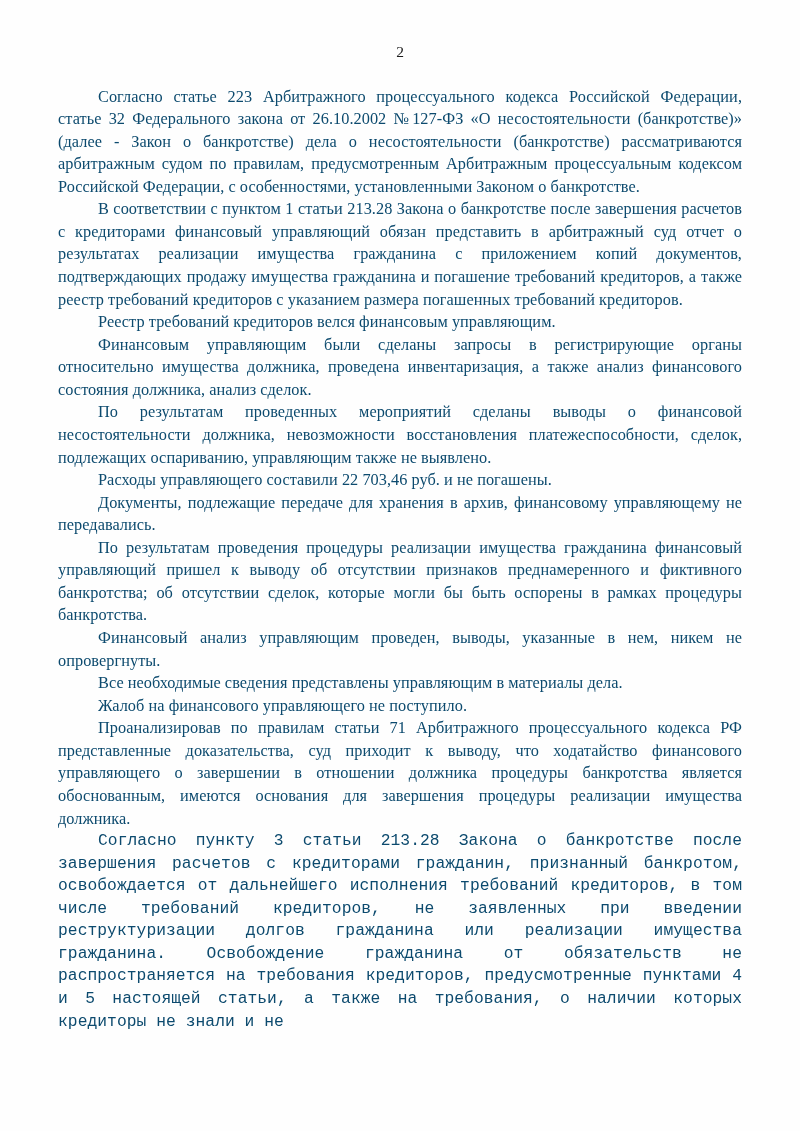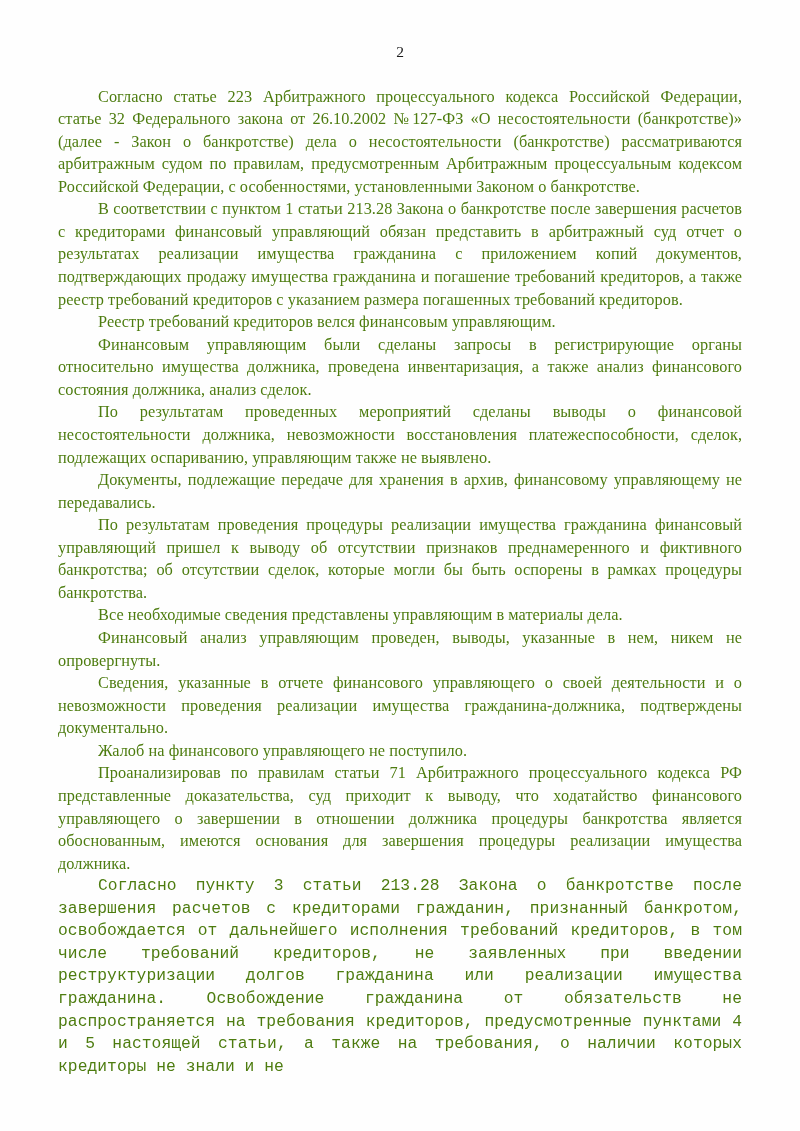--- a/index.html
+++ b/index.html
@@ -24,21 +24,21 @@
     line-height: 1;
     margin: 0 0 26px 0;
     color: #1a1a1a;
   }
   .body-text p {
     margin: 0;
     font-size: 16.3px;
     line-height: 1.385;
     text-align: justify;
     text-indent: 40px;
-    color: #4d7c0f;
+    color: #0c4a6e;
     letter-spacing: 0.05px;
     -webkit-hyphens: none;
     hyphens: none;
   }
   
   .body-text p:last-child {
     text-align: justify;
     font-family: Liberation Mono, monospace;
   }
 </style>
@@ -46,22 +46,22 @@
 <body>
 
 <div class="page">
   <div class="page-number">2</div>
   <div class="body-text">
     <p>Согласно статье 223 Арбитражного процессуального кодекса Российской Федерации, статье 32 Федерального закона от 26.10.2002 №127-ФЗ «О несостоятельности (банкротстве)» (далее - Закон о банкротстве) дела о несостоятельности (банкротстве) рассматриваются арбитражным судом по правилам, предусмотренным Арбитражным процессуальным кодексом Российской Федерации, с особенностями, установленными Законом о банкротстве.</p>
     <p>В соответствии с пунктом 1 статьи 213.28 Закона о банкротстве после завершения расчетов с кредиторами финансовый управляющий обязан представить в арбитражный суд отчет о результатах реализации имущества гражданина с приложением копий документов, подтверждающих продажу имущества гражданина и погашение требований кредиторов, а также реестр требований кредиторов с указанием размера погашенных требований кредиторов.</p>
     <p>Реестр требований кредиторов велся финансовым управляющим.</p>
     <p>Финансовым управляющим были сделаны запросы в регистрирующие органы относительно имущества должника, проведена инвентаризация, а также анализ финансового состояния должника, анализ сделок.</p>
     <p>По результатам проведенных мероприятий сделаны выводы о финансовой несостоятельности должника, невозможности восстановления платежеспособности, сделок, подлежащих оспариванию, управляющим также не выявлено.</p>
+    <p>Расходы управляющего составили 22 703,46 руб. и не погашены.</p>
     <p>Документы, подлежащие передаче для хранения в архив, финансовому управляющему не передавались.</p>
     <p> По результатам проведения процедуры реализации имущества гражданина финансовый управляющий пришел к выводу об отсутствии признаков преднамеренного и фиктивного банкротства; об отсутствии сделок, которые могли бы быть оспорены в рамках процедуры банкротства.</p>
+    <p>Финансовый анализ управляющим проведен, выводы, указанные в нем, никем не опровергнуты.</p>
     <p>Все необходимые сведения представлены управляющим в материалы дела.</p>
-    <p>Финансовый анализ управляющим проведен, выводы, указанные в нем, никем не опровергнуты.</p>
-    <p>Сведения, указанные в отчете финансового управляющего о своей деятельности и о невозможности проведения реализации имущества гражданина-должника, подтверждены документально.</p>
     <p>Жалоб на финансового управляющего не поступило.</p>
     <p>Проанализировав по правилам статьи 71 Арбитражного процессуального кодекса РФ представленные доказательства, суд приходит к выводу, что ходатайство финансового управляющего о завершении в отношении должника процедуры банкротства является обоснованным, имеются основания для завершения процедуры реализации имущества должника.</p>
     <p>Согласно пункту 3 статьи 213.28 Закона о банкротстве после завершения расчетов с кредиторами гражданин, признанный банкротом, освобождается от дальнейшего исполнения требований кредиторов, в том числе требований кредиторов, не заявленных при введении реструктуризации долгов гражданина или реализации имущества гражданина. Освобождение гражданина от обязательств не распространяется на требования кредиторов, предусмотренные пунктами 4 и 5 настоящей статьи, а также на требования, о наличии которых кредиторы не знали и не</p>
   </div>
 </div>
 
 </body></html>

